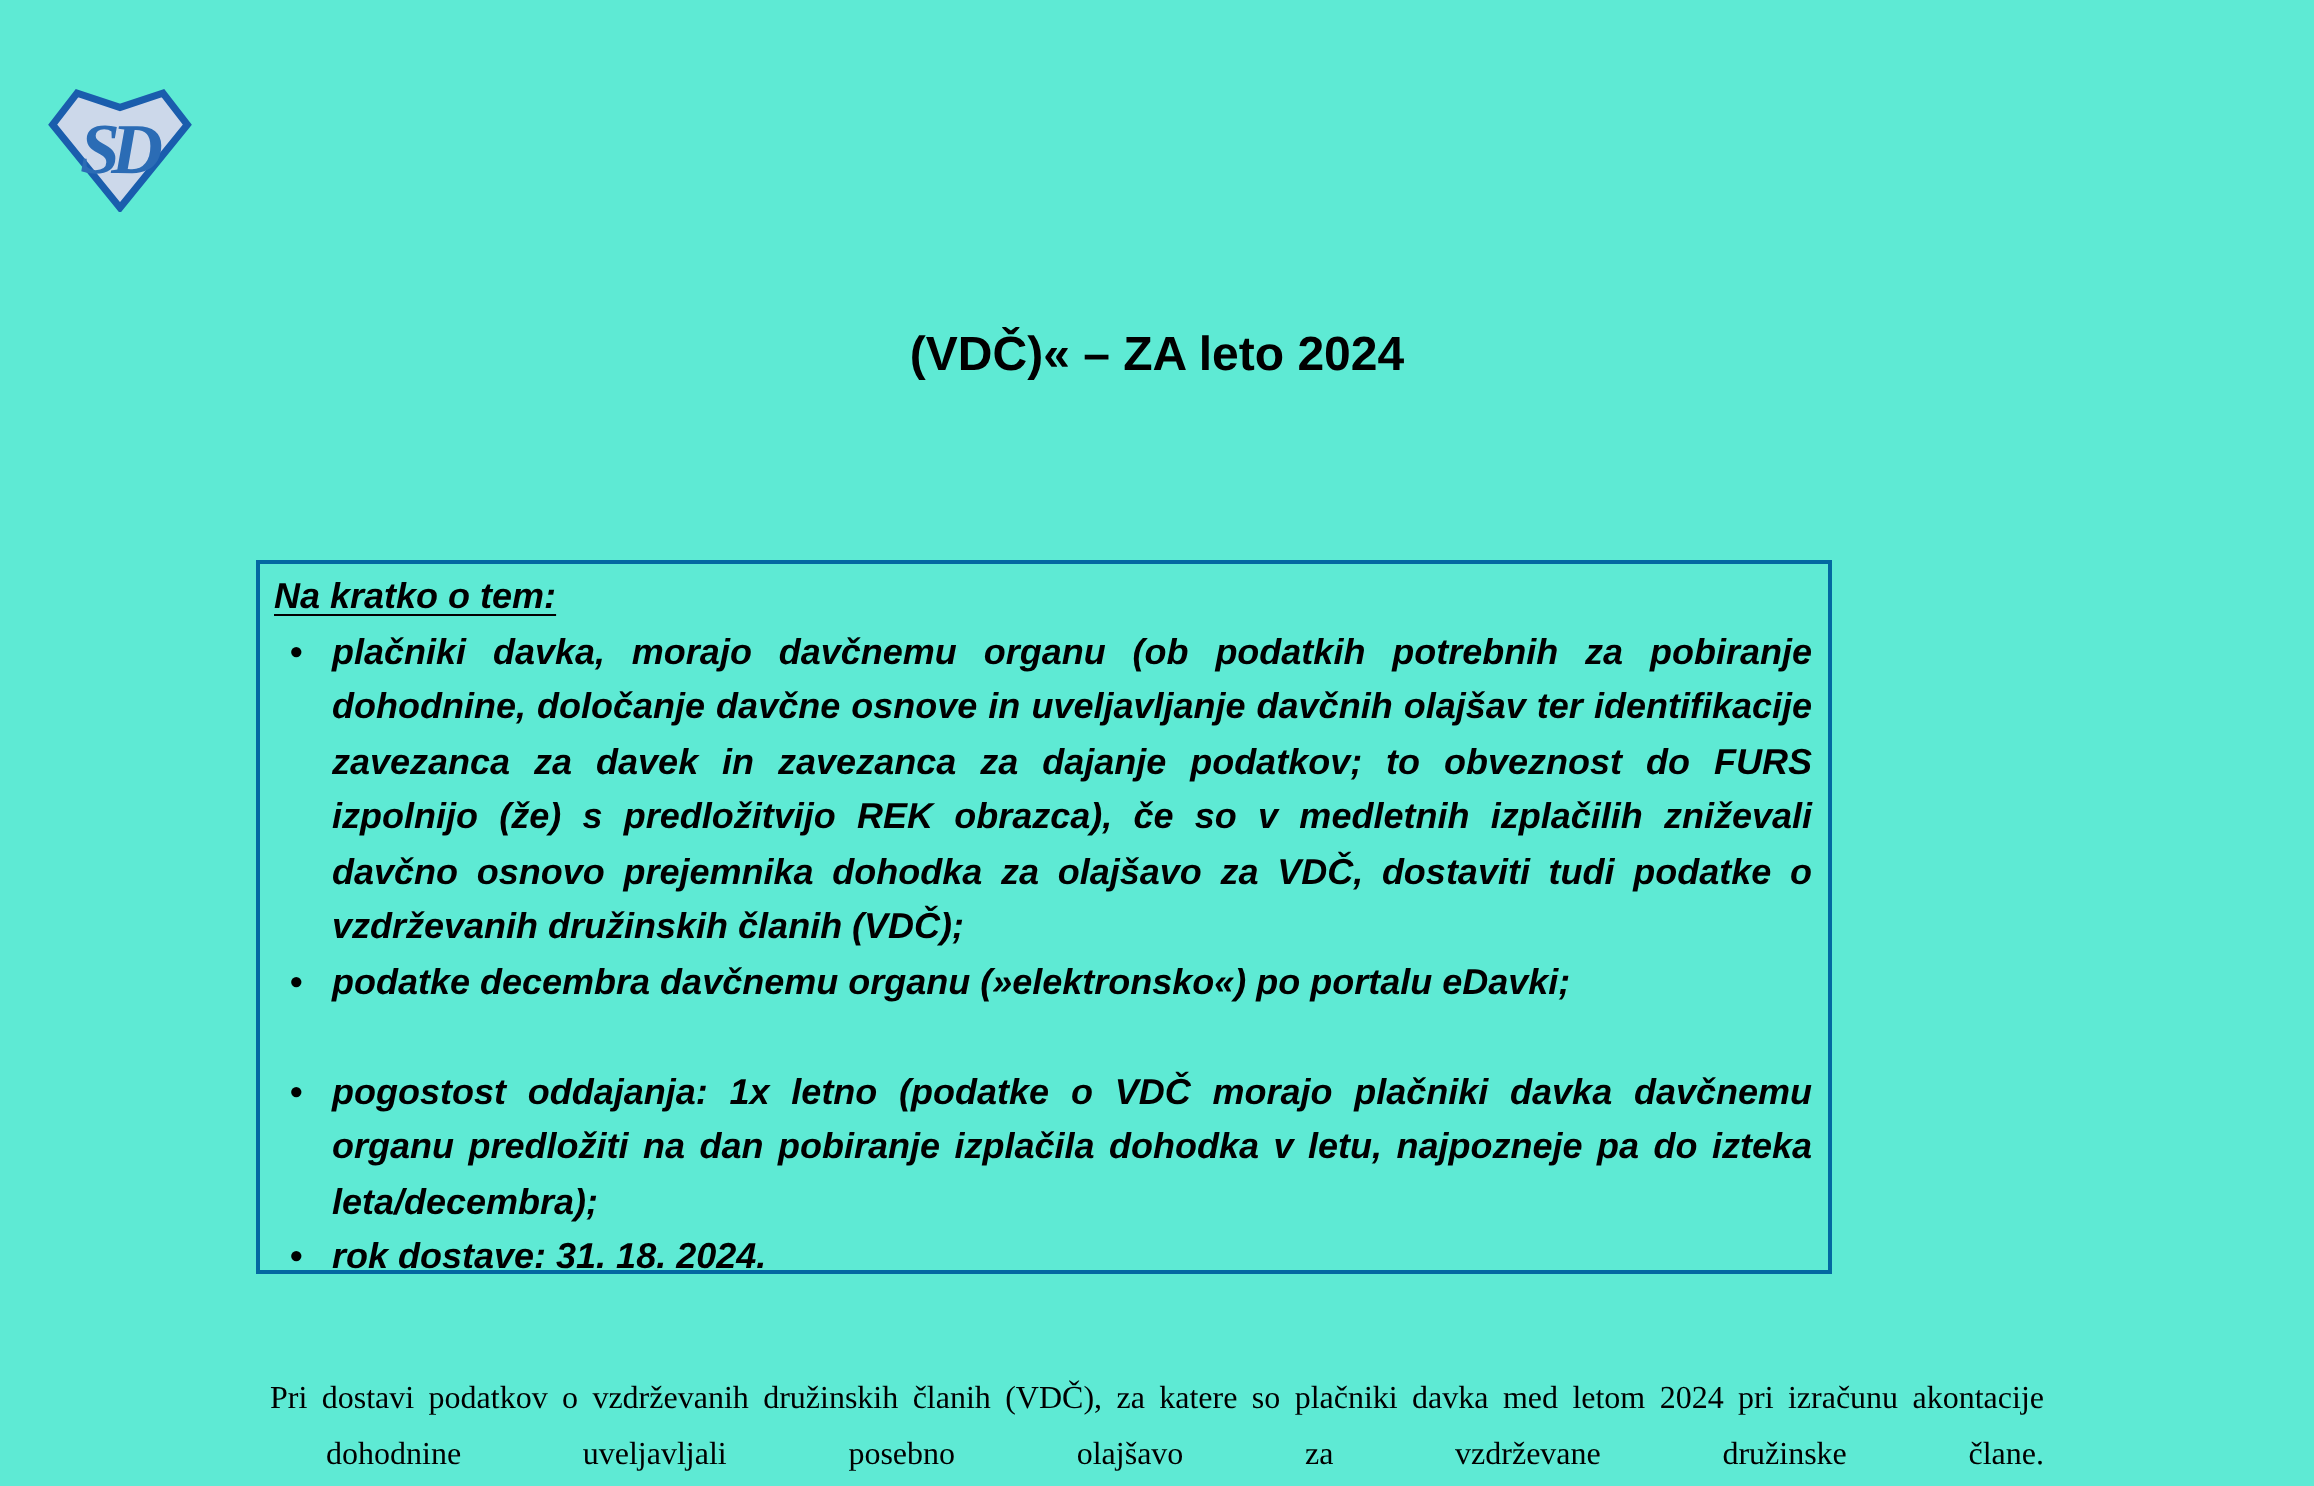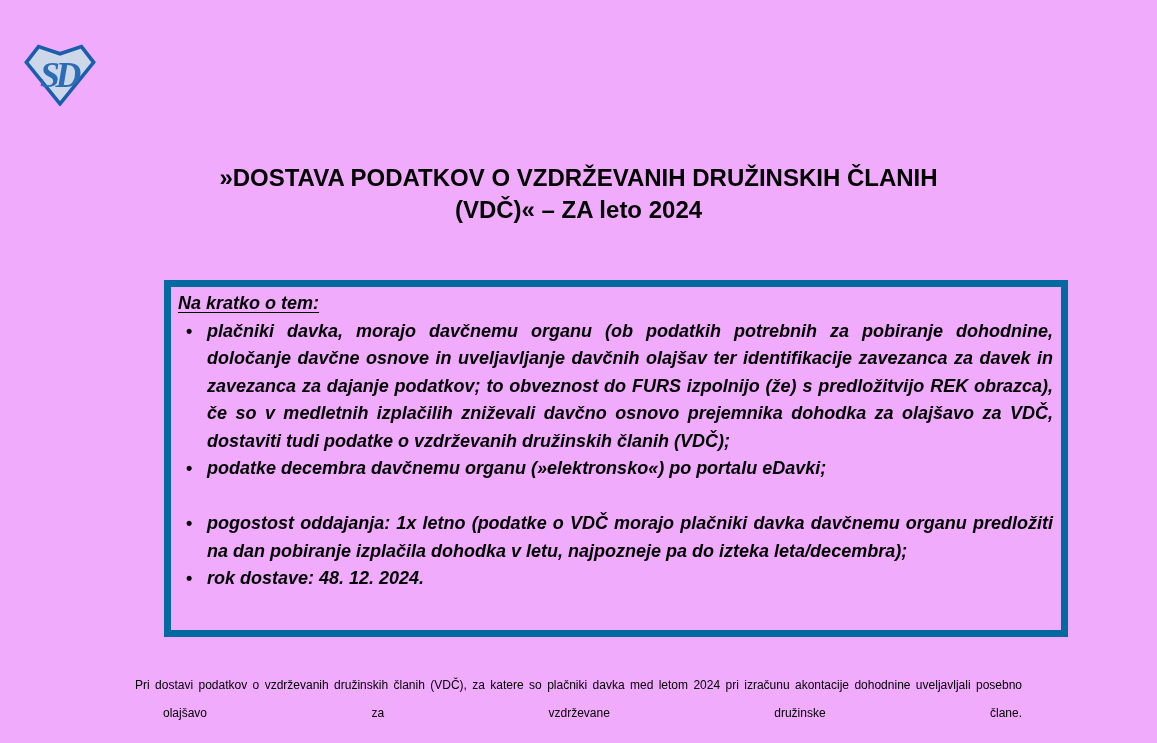--- a/index.html
+++ b/index.html
@@ -1,21 +1,21 @@
 <!DOCTYPE html>
 <html><head>
 <meta charset="utf-8">
 <style>
   * { margin: 0; padding: 0; box-sizing: border-box; }
   html, body { background: #ffffff; }
   .page {
     position: relative;
     width: 1157px;
     height: 743px;
-    background: #f0abfc;
+    background: #5eead4;
     overflow: hidden;
     font-family: "Liberation Sans", sans-serif;
     color: #000000;
   }
 
   
   .logo {
     position: absolute;
     left: 24px;
     top: 43px;
@@ -35,27 +35,26 @@
     font-size: 24px;
     line-height: 32px;
     letter-spacing: 0px;
   }
 
   
   .summary-box {
     position: absolute;
     left: 128px;
     top: 280px;
-    width: 904px;
+    width: 788px;
     height: 357px;
-    border: 7px solid #0369a1;
+    border: 2px solid #0369a1;
     padding: 3px 8px 0 7px;
     font-size: 18px;
     line-height: 27.5px;
-    margin-left: 36px;
   }
   .box-heading {
     font-weight: bold;
     font-style: italic;
     text-decoration: underline;
     text-underline-offset: 3px;
     font-size: 18px;
     line-height: 27.5px;
   }
   .bullet-list {
@@ -73,64 +72,64 @@
     left: 8px;
     top: 0;
     font-style: normal;
   }
   .bullet-item.gap-above { margin-top: 27.5px; }
 
   
   .bottom-paragraph {
     position: absolute;
     left: 135px;
-    top: 671px;
+    top: 686px;
     width: 887px;
     padding-left: 28px;
     text-indent: -28px;
-    font-size: 12px;
+    font-size: 16px;
     line-height: 28px;
     text-align: justify;
     text-align-last: justify;
+    font-family: Liberation Serif, serif;
   }
 </style>
 </head>
 <body>
 
 <div class="page">
 
   <div class="logo">
     <svg viewBox="0 0 100 88" xmlns="http://www.w3.org/2000/svg">
       <path d="M3,27 L20,5 L50,15 L80,5 L97,27 L50,85 Z" stroke-width="5" stroke="#1a5dad" fill="#ccd8ea"></path>
       <text x="48" y="61" text-anchor="middle" font-size="50" font-weight="bold" font-style="italic" letter-spacing="-6" font-family="Liberation Serif, serif" fill="#2b6cb5">SD</text>
     </svg>
   </div>
 
   <div class="doc-title">
-    <div>»DOSTAVA PODATKOV O VZDRŽEVANIH DRUŽINSKIH ČLANIH</div>
     <div>(VDČ)« – ZA leto 2024</div>
   </div>
 
   <div class="summary-box">
     <div class="box-heading">Na kratko o tem:</div>
     <ul class="bullet-list">
       <li class="bullet-item">
         <span class="marker">•</span>
         <span>plačniki davka, morajo davčnemu organu (ob podatkih potrebnih za pobiranje dohodnine, določanje davčne osnove in uveljavljanje davčnih olajšav ter identifikacije zavezanca za davek in zavezanca za dajanje podatkov; to obveznost do FURS izpolnijo (že) s predložitvijo REK obrazca), če so v medletnih izplačilih zniževali davčno osnovo prejemnika dohodka za olajšavo za VDČ, dostaviti tudi podatke o vzdrževanih družinskih članih (VDČ);</span>
       </li>
       <li class="bullet-item">
         <span class="marker">•</span>
         <span>podatke decembra davčnemu organu (»elektronsko«) po portalu eDavki;</span>
       </li>
       <li class="bullet-item gap-above">
         <span class="marker">•</span>
         <span>pogostost oddajanja: 1x letno (podatke o VDČ morajo plačniki davka davčnemu organu predložiti na dan pobiranje izplačila dohodka v letu, najpozneje pa do izteka leta/decembra);</span>
       </li>
       <li class="bullet-item">
         <span class="marker">•</span>
-        <span>rok dostave: 48. 12. 2024.</span>
+        <span>rok dostave: 31. 18. 2024.</span>
       </li>
     </ul>
   </div>
 
   <div class="bottom-paragraph">Pri dostavi podatkov o vzdrževanih družinskih članih (VDČ), za katere so plačniki davka med letom 2024 pri izračunu akontacije dohodnine uveljavljali posebno olajšavo za vzdrževane družinske člane.</div>
 
 </div>
 
 </body></html>

